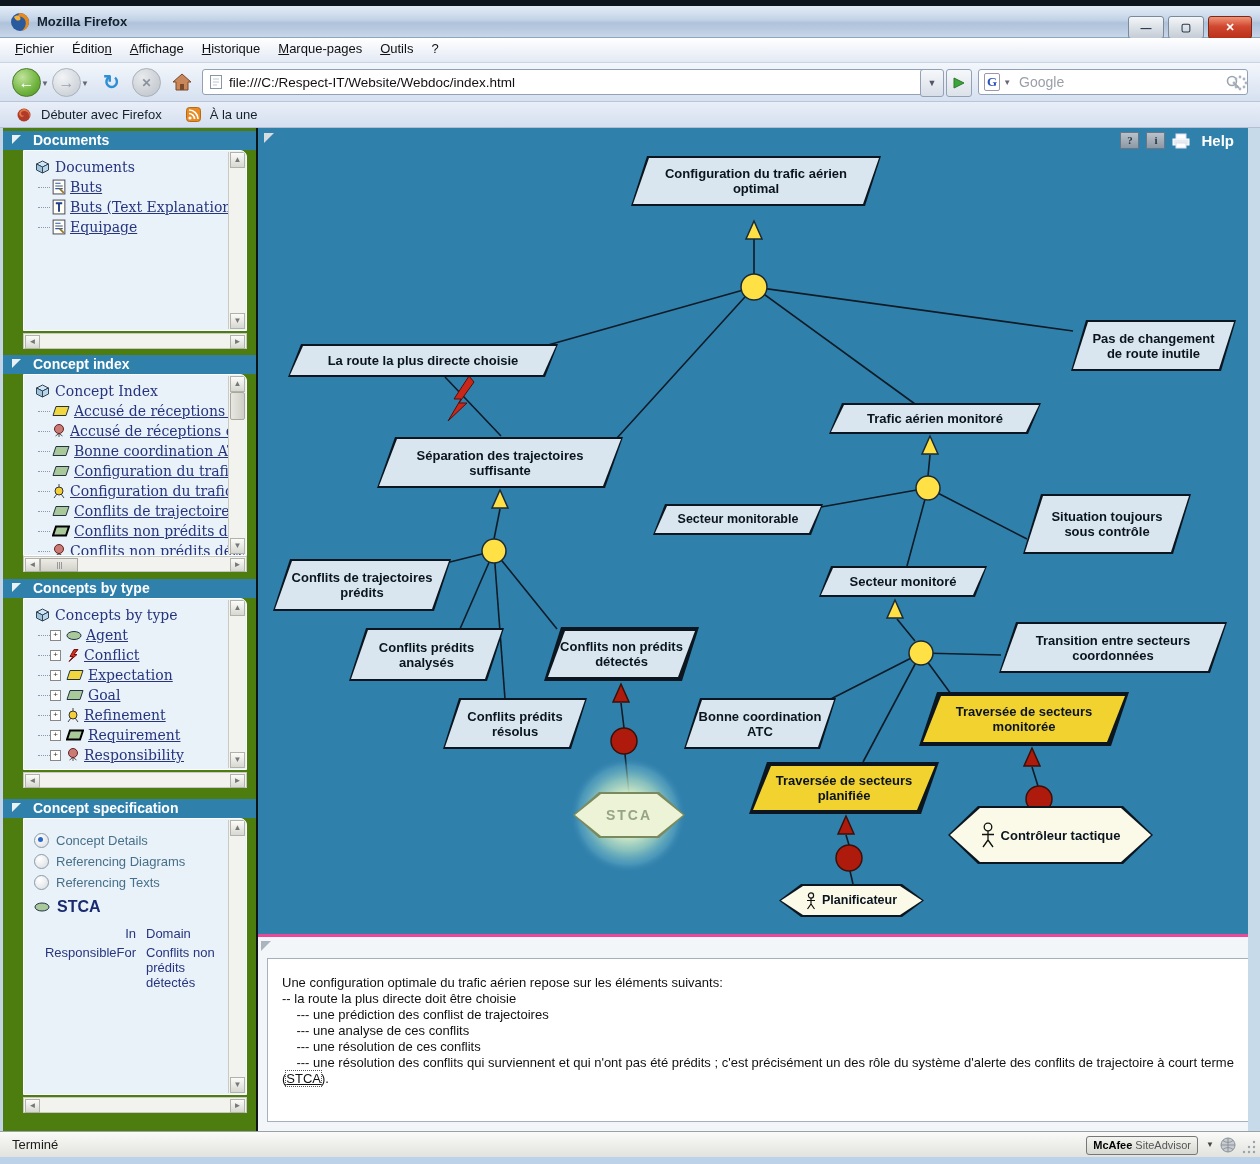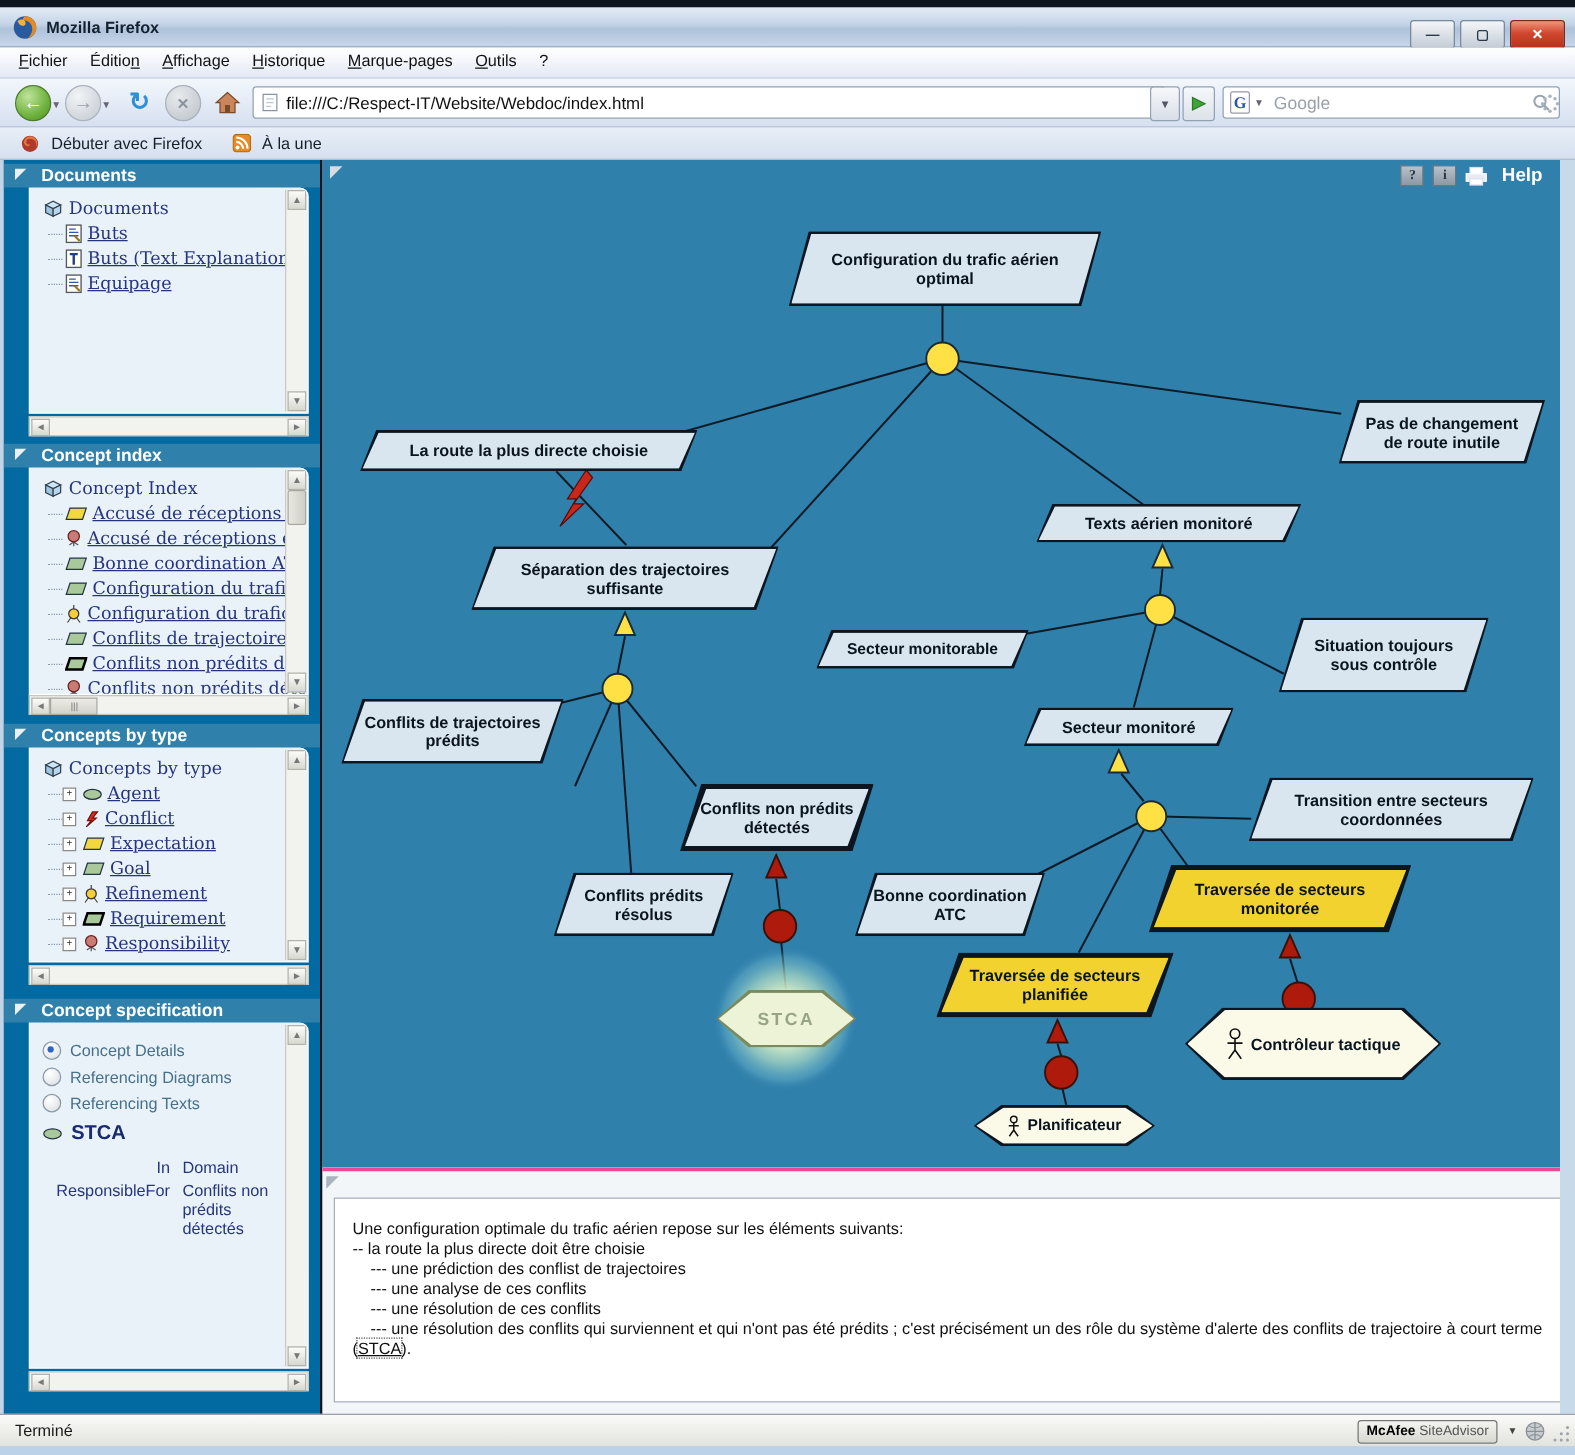--- a/index.html
+++ b/index.html
@@ -27,21 +27,21 @@
   #homebtn{left:168px;background:none}
   #urlbar{position:absolute;left:202px;top:6px;width:728px;height:24px;background:#FFF;border:1px solid #92A2B4;border-radius:3px;display:flex;align-items:center;font-size:13.5px;color:#111}
   #urldrop{position:absolute;left:920px;top:6px;width:22px;height:26px;border:1px solid #92A2B4;border-radius:3px;background:linear-gradient(#F6F8FA,#D8DEE8);text-align:center;font-size:9px;color:#556;line-height:26px}
   #gobtn{position:absolute;left:946px;top:6px;width:24px;height:26px;border:1px solid #92A2B4;border-radius:3px;background:linear-gradient(#F6F8FA,#DCE2EA);display:flex;align-items:center;justify-content:center}
   #searchbar{position:absolute;left:978px;top:6px;width:268px;height:24px;background:#FFF;border:1px solid #92A2B4;border-radius:3px;display:flex;align-items:center;font-size:14px}
   #searchtext{color:#9AA0A8;flex:1}
   #bookmarksbar{left:0;top:102px;width:100%;height:26px;background:linear-gradient(#E9EFF8,#D5DFEF);border-bottom:1px solid #B2BED2;display:flex;align-items:center;padding-left:10px;box-sizing:border-box;font-size:13px;color:#14202C;gap:6px}
   .bmk{display:flex;align-items:flex-start;gap:5px;padding:2px 4px}
 
   
-  #sidebar{left:3px;top:128px;width:253px;height:1003px;background:#0369a1;overflow:hidden}
+  #sidebar{left:3px;top:128px;width:253px;height:1003px;background:#4d7c0f;overflow:hidden}
   #divider{left:256px;top:128px;width:2px;height:1003px;background:#0D141A}
   .phead{position:absolute;left:0;width:253px;height:19px;background:#3080AC;color:#FFF;font-weight:bold;font-size:14px;padding-left:30px;box-sizing:border-box;line-height:18px}
   .tri{position:absolute;left:9px;top:4px;width:0;height:0;border-left:9px solid #E9F1F6;border-bottom:9px solid transparent}
   .pbody{position:absolute;left:20px;width:224px;background:#E9F2F9;border:1px solid #FDFEFF;border-radius:0 7px 0 0;box-sizing:border-box;overflow:hidden}
   .vscroll{position:absolute;right:1px;top:1px;bottom:1px;width:16px;background:#F2F2EE;border-left:1px solid #CACAC4}
   .sarrow{position:absolute;left:1px;width:13px;height:14px;background:linear-gradient(#FBFBF9,#D8D8D2);border:1px solid #B2B2AA;color:#777;font-size:8px;text-align:center;line-height:13px}
   .sthumb{position:absolute;left:1px;width:13px;background:linear-gradient(90deg,#E8E8E2,#CFCFC7);border:1px solid #A8A8A0;border-radius:2px}
   .hscroll{position:absolute;left:20px;width:224px;height:16px;background:#F2F2EE;border:1px solid #C8C8C2;box-sizing:border-box}
   .harrow{position:absolute;top:1px;width:13px;height:12px;background:linear-gradient(#FBFBF9,#D8D8D2);border:1px solid #B2B2AA;color:#777;font-size:8px;text-align:center;line-height:11px}
   .hthumb{position:absolute;top:1px;height:12px;background:linear-gradient(#ECECE6,#D2D2CA);border:1px solid #A8A8A0;display:flex;align-items:center;justify-content:center;gap:1px}
@@ -529,21 +529,21 @@
           <path d="M363 556 355 574 371 574 Z"></path>
           <path d="M588 688 580 706 596 706 Z"></path>
           <path d="M774 620 766 638 782 638 Z"></path>
           <circle cx="366" cy="613" r="13"></circle>
           <circle cx="591" cy="730" r="13"></circle>
           <circle cx="781" cy="671" r="13"></circle>
         </g>
         <path d="M211 248 196 271 203 271 190 293 209 275 201 275 216 254 Z" fill="#C8281A" stroke="#5A0A06" stroke-width="1"></path>
       </svg>
 
-      <div class="node pgram" style="left:373px;top:57px;width:250px;height:60px;--sk:16px">
+      <div class="node pgram" style="left:373px;top:28px;width:250px;height:50px;--sk:16px">
           <div class="bg"></div>
           <div class="fg"></div>
           <div class="label">Configuration du trafic aérien optimal</div>
         </div>
       <div class="node pgram" style="left:30px;top:216px;width:270px;height:33px;--sk:13px">
           <div class="bg"></div>
           <div class="fg"></div>
           <div class="label">La route la plus directe choisie</div>
         </div>
       <div class="node pgram" style="left:813px;top:192px;width:165px;height:51px;--sk:15px">
@@ -552,41 +552,46 @@
           <div class="label">Pas de changement de route inutile</div>
         </div>
       <div class="node pgram" style="left:119px;top:309px;width:246px;height:51px;--sk:18px">
           <div class="bg"></div>
           <div class="fg"></div>
           <div class="label">Séparation des trajectoires suffisante</div>
         </div>
       <div class="node pgram" style="left:571px;top:275px;width:212px;height:31px;--sk:13px">
           <div class="bg"></div>
           <div class="fg"></div>
-          <div class="label">Texts aérien monitoré</div>
+          <div class="label">Trafic aérien monitoré</div>
         </div>
       <div class="node pgram" style="left:395px;top:376px;width:170px;height:31px;--sk:12px">
           <div class="bg"></div>
           <div class="fg"></div>
           <div class="label" style="font-size:12.5px">Secteur monitorable</div>
         </div>
       <div class="node pgram" style="left:765px;top:366px;width:168px;height:60px;--sk:18px">
           <div class="bg"></div>
           <div class="fg"></div>
           <div class="label">Situation toujours sous contrôle</div>
         </div>
       <div class="node pgram" style="left:561px;top:438px;width:168px;height:31px;--sk:12px">
           <div class="bg"></div>
           <div class="fg"></div>
           <div class="label">Secteur monitoré</div>
         </div>
       <div class="node pgram" style="left:15px;top:431px;width:178px;height:52px;--sk:17px">
           <div class="bg"></div>
           <div class="fg"></div>
           <div class="label">Conflits de trajectoires prédits</div>
+        </div>
+      <div class="node pgram" style="left:91px;top:500px;width:155px;height:53px;--sk:17px">
+          <div class="bg"></div>
+          <div class="fg"></div>
+          <div class="label">Conflits prédits analysés</div>
         </div>
       <div class="node pgram thick" style="left:286px;top:499px;width:155px;height:54px;--sk:17px">
           <div class="bg"></div>
           <div class="fg"></div>
           <div class="label">Conflits non prédits détectés</div>
         </div>
       <div class="node pgram" style="left:185px;top:570px;width:144px;height:51px;--sk:16px">
           <div class="bg"></div>
           <div class="fg"></div>
           <div class="label">Conflits prédits résolus</div>

